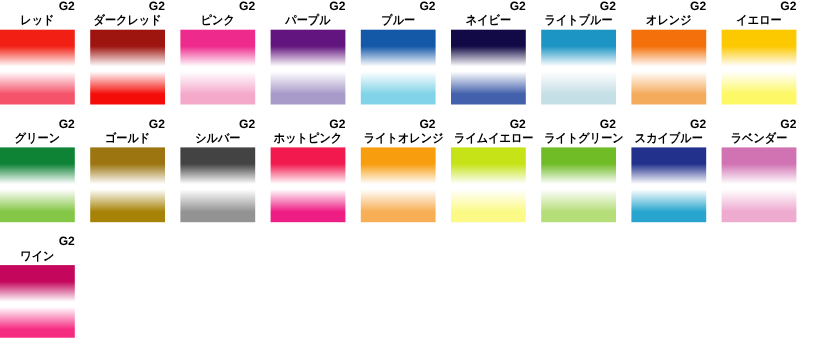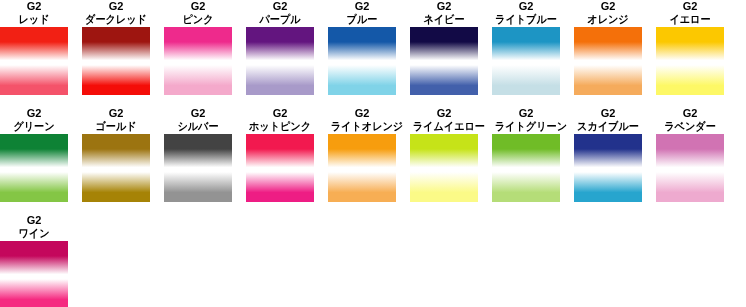--- a/index.html
+++ b/index.html
@@ -31,20 +31,21 @@
     line-height: 13px;
     color: #000000;
     letter-spacing: 0px;
     white-space: nowrap;
   }
   .swatch-label .prefix {
     display: block;
     font-family: "Liberation Sans", "DejaVu Sans", sans-serif;
     font-size: 11px;
     font-weight: bold;
+    text-align: right;
   }
   .swatch-label .name {
     display: block;
     font-family: "Liberation Sans", "DejaVu Sans", sans-serif;
     font-size: 11px;
     font-weight: bold;
     transform: scaleX(0.92);
     transform-origin: center;
   }
   .swatch-chip {

